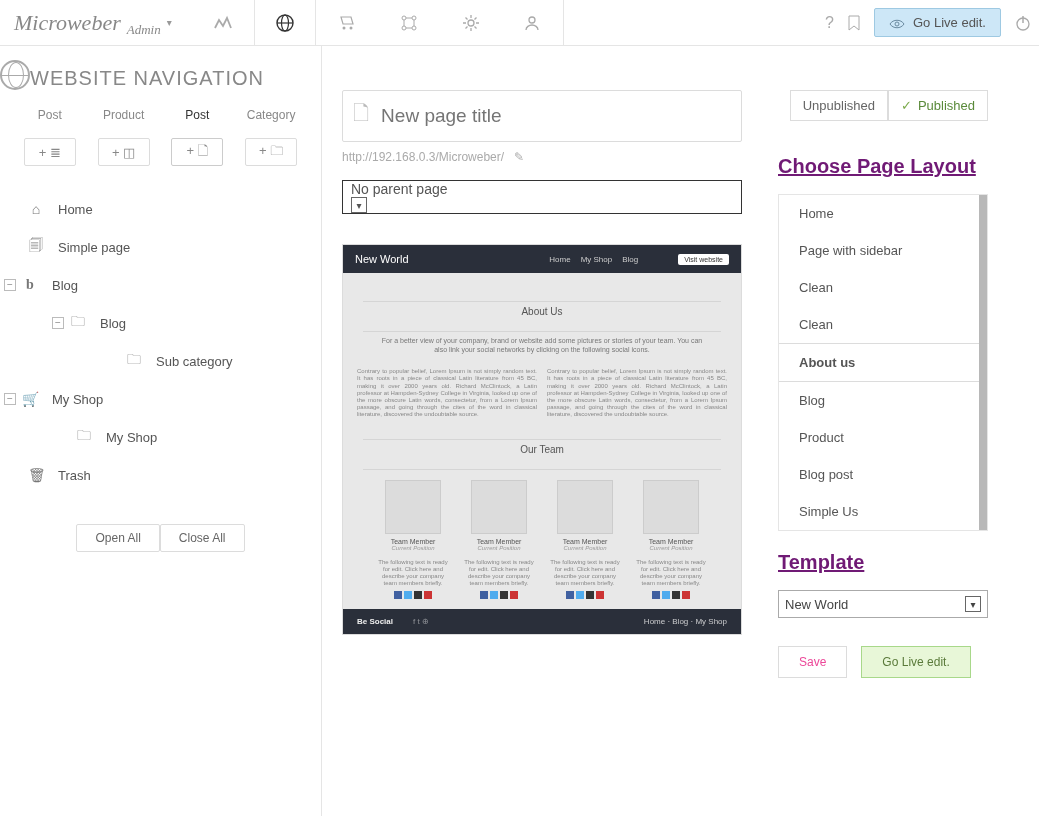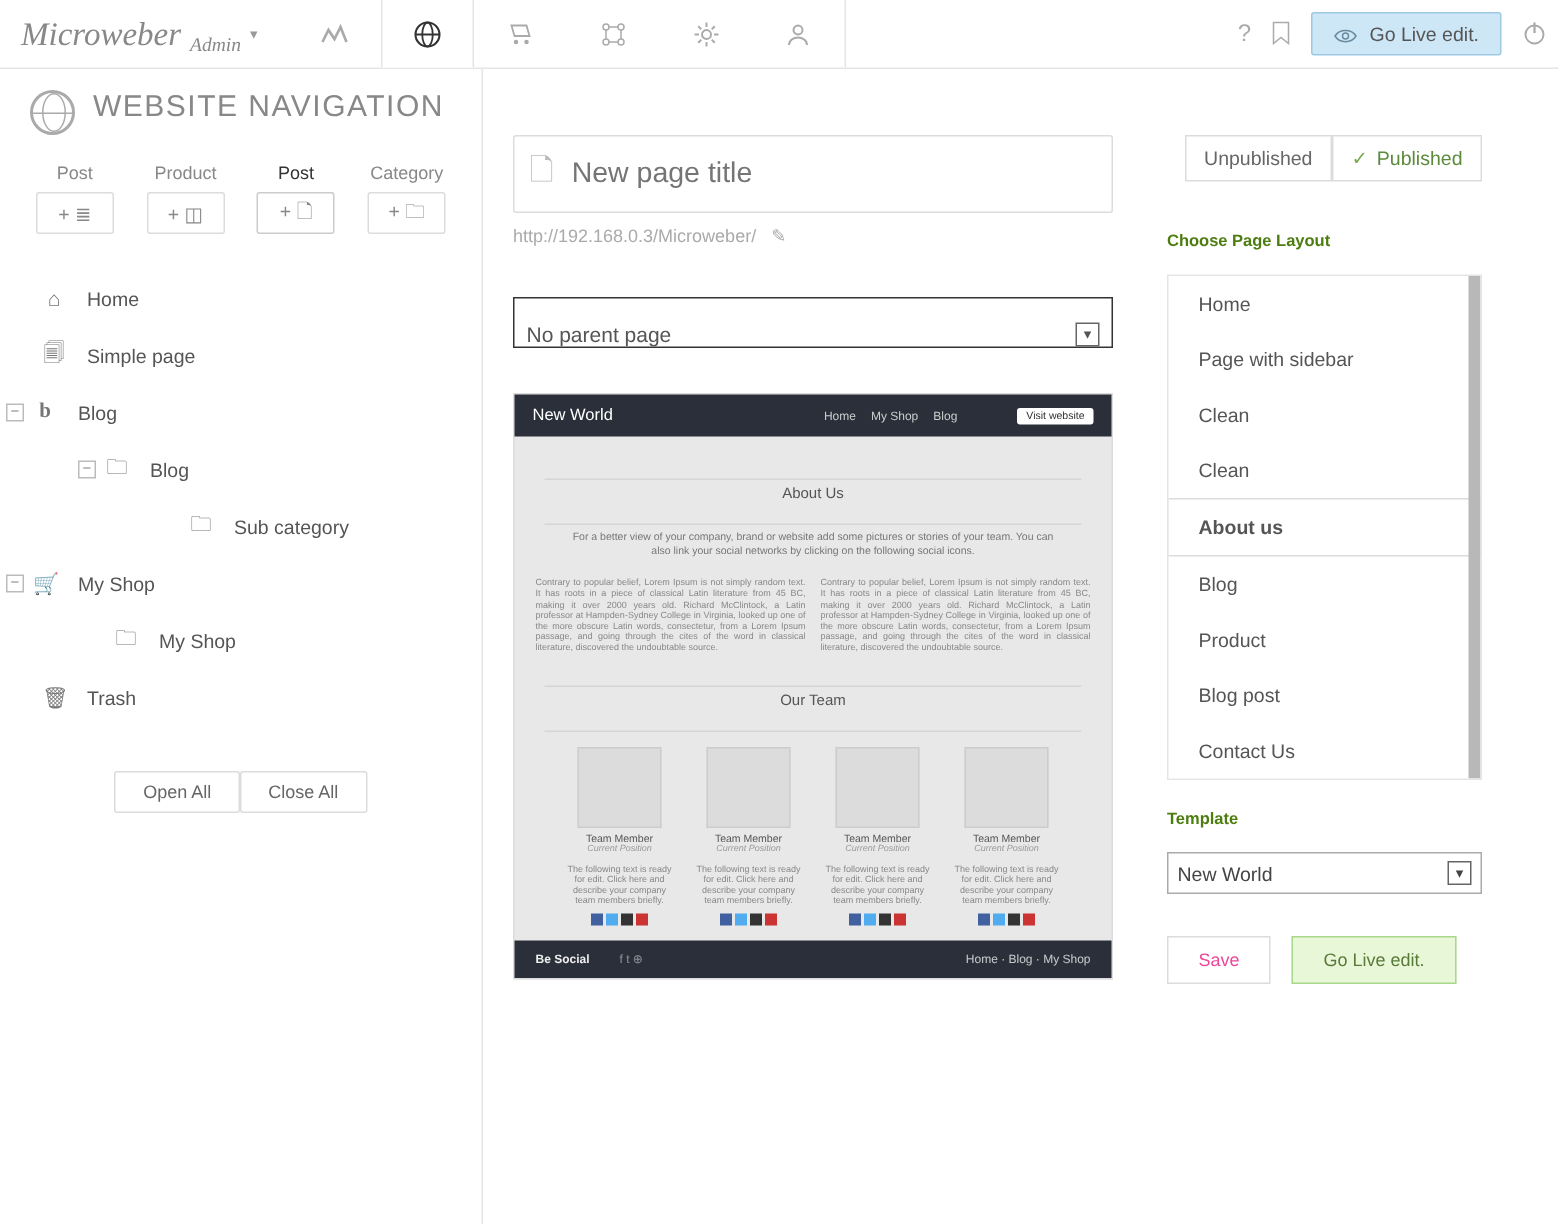--- a/index.html
+++ b/index.html
@@ -10,46 +10,46 @@
 .brand-caret { color: #999; font-size: 10px; margin-left: 6px; align-self: center; }
 .topnav { display: flex; margin-left: 20px; height: 100%; }
 .topnav-item { width: 62px; display: flex; align-items: center; justify-content: center; color: #888; font-size: 18px; border-left: 0; }
 .topnav-item.active { border-left: 1px solid #e5e5e5; border-right: 1px solid #e5e5e5; background: #fff; color: #333; }
 .topnav-item.sep { border-right: 1px solid #e5e5e5; }
 .topbar-right { margin-left: auto; display: flex; align-items: center; gap: 14px; }
 .topbar-right .icn { color: #aaa; font-size: 16px; }
 .golive-top { background: #cde7f7; border: 1px solid #9ec9e2; border-radius: 2px; padding: 6px 14px; color: #555; display: flex; align-items: center; gap: 8px; }
 .main { display: flex; }
 .sidebar { width: 322px; border-right: 1px solid #e5e5e5; padding: 14px 0 0 0; min-height: 770px; }
-.side-head { display: flex; align-items: flex-start; gap: 12px; padding-left: 20px; }
+.side-head { display: flex; align-items: flex-end; padding-left: 0; }
 .globe-lg { width: 30px; height: 30px; border: 2px solid #aaa; border-radius: 50%; position: relative; display: inline-block; }
 .globe-lg::before { content: ''; position: absolute; top: 50%; left: 0; right: 0; border-top: 1px solid #aaa; }
 .globe-lg::after { content: ''; position: absolute; left: 50%; top: 0; bottom: 0; width: 14px; margin-left: -7px; border: 1px solid #aaa; border-radius: 50%; }
 .side-title { font-size: 20px; letter-spacing: 1px; color: #888; font-weight: 400; }
 .tab-row { display: flex; gap: 6px; margin-top: 18px; justify-content: space-around; padding: 0 16px; }
-.tab-col { display: flex; flex-direction: column; align-items: center; gap: 6px; }
+.tab-col { display: flex; flex-direction: column; align-items: center; gap: 16px; }
 .tab-label { font-size: 12px; color: #888; }
 .tab-btn { width: 52px; height: 28px; border: 1px solid #dcdcdc; background: #fff; border-radius: 2px; display: flex; align-items: center; justify-content: center; gap: 4px; color: #888; font-size: 13px; }
 .tab-btn.active { background: #fff; border-color: #ccc; }
 .tree { margin-top: 24px; padding-left: 28px; }
 .tree-item { display: flex; align-items: center; gap: 14px; height: 38px; color: #555; }
 .tree-indent1 { padding-left: 48px; }
 .tree-indent2 { padding-left: 98px; }
 .tree-icon { width: 16px; text-align: center; color: #777; font-size: 14px; }
 .toggle { width: 12px; height: 12px; border: 1px solid #bbb; display: inline-flex; align-items: center; justify-content: center; font-size: 10px; margin-right: -8px; margin-left: -24px; color: #888; line-height: 1; }
 .btn-row { display: flex; justify-content: center; margin-top: 30px; }
 .btn { border: 1px solid #dcdcdc; background: #fff; padding: 6px 18px; font-size: 12px; color: #666; border-radius: 2px; }
 .content { flex: 1; padding: 44px 30px 30px 20px; display: flex; gap: 36px; }
 .col-left { flex: 1; max-width: 400px; }
 .col-right { width: 210px; }
 .title-row { display: flex; align-items: center; gap: 12px; border: 1px solid #dcdcdc; height: 52px; padding: 0 10px; border-radius: 2px; }
 .file-icn { color: #bbb; font-size: 20px; }
 .title-input { border: none; outline: none; font-size: 19px; color: #aaa; width: 100%; }
 .url-row { color: #aaa; font-size: 12px; margin-top: 8px; display: flex; align-items: center; gap: 10px; }
-.select-box { width: 100%; height: 34px; border: 1px solid #333; margin-top: 34px; display: flex; align-items: flex-end; justify-content: space-between; padding: 0 8px; font-size: 14px; color: #555; }
+.select-box { width: 100%; height: 34px; border: 1px solid #333; margin-top: 16px; display: flex; align-items: flex-start; justify-content: space-between; padding: 0 8px; font-size: 14px; color: #555; flex-direction: column; }
 .select-caret { border: 1px solid #666; width: 16px; height: 16px; display: flex; align-items: center; justify-content: center; font-size: 10px; }
 .preview { border: 1px solid #dcdcdc; margin-top: 30px; background: #e8e8e8; padding: 0; }
 .pv-top { background: #2a2f3a; color: #fff; display: flex; align-items: center; padding: 8px 12px; font-size: 9px; }
 .pv-brand { font-size: 11px; }
 .pv-nav { margin-left: auto; display: flex; gap: 10px; font-size: 8px; color: #ccc; margin-right: 40px; }
 .pv-btn { background: #fff; color: #333; font-size: 7px; padding: 2px 6px; border-radius: 2px; }
 .pv-body { padding: 24px 14px 10px; }
 .pv-h { text-align: center; font-size: 10px; color: #555; margin-bottom: 14px; }
 .pv-hr { border-top: 1px solid #d5d5d5; margin: 4px 6px; }
 .pv-p { text-align: center; font-size: 7px; color: #777; margin: 4px 20px 14px; line-height: 1.3; }
@@ -63,21 +63,21 @@
 .pv-text { font-size: 6px; color: #888; text-align: center; margin-top: 8px; line-height: 1.2; width: 72px; }
 .pv-social { display: flex; gap: 2px; margin-top: 4px; }
 .pv-social span { width: 8px; height: 8px; background: #4060a0; display: inline-block; }
 .pv-social span:nth-child(2){ background: #50acee; }
 .pv-social span:nth-child(3){ background: #333; }
 .pv-social span:nth-child(4){ background: #c33; }
 .pv-foot { background: #2a2f3a; color: #eee; padding: 8px 14px; display: flex; align-items: center; font-size: 8px; gap: 12px; }
 .pub-row { display: flex; justify-content: flex-end; gap: 0; margin-bottom: 34px; }
 .pub-btn { border: 1px solid #dcdcdc; padding: 7px 12px; font-size: 13px; color: #666; background: #fff; }
 .pub-btn.pub { color: #5a8a3a; display: flex; align-items: center; gap: 6px; }
-.sect-label { font-weight: bold; color: #4d7c0f; font-size: 11px; margin-bottom: 16px; }
+.sect-label { font-weight: bold; color: #701a75; font-size: 20px; margin-bottom: 16px; text-decoration: underline; }
 .layout-list { border: 1px solid #e5e5e5; max-height: 400px; overflow: hidden; position: relative; }
 .layout-item { padding: 11px 20px; font-size: 13px; color: #555; }
 .layout-item.sel { font-weight: bold; border: 1px solid #dcdcdc; margin: 0 -1px; }
 .scroll-track { position: absolute; right: 0; top: 0; bottom: 0; width: 8px; background: #b8b8b8; }
 .tpl-sel { border: 1px solid #aaa; height: 28px; display: flex; align-items: center; justify-content: space-between; padding: 0 6px; font-size: 13px; margin-top: 6px; }
 .btn-row2 { display: flex; gap: 14px; margin-top: 28px; }
 .bbtn { border: 1px solid #dcdcdc; background: #fff; padding: 8px 20px; font-size: 12px; color: #ec4899; }
 .bbtn.live { background: #e8f7d8; border-color: #a8d88a; color: #5a7a3a; }
 svg { display: inline-block; vertical-align: middle; }
 </style>
@@ -327,21 +327,21 @@
       <div class="sect-label">Choose Page Layout</div>
       <div class="layout-list">
         <div class="layout-item">Home</div>
         <div class="layout-item">Page with sidebar</div>
         <div class="layout-item">Clean</div>
         <div class="layout-item">Clean</div>
         <div class="layout-item sel">About us</div>
         <div class="layout-item">Blog</div>
         <div class="layout-item">Product</div>
         <div class="layout-item">Blog post</div>
-        <div class="layout-item">Contact Us</div>
+        <div class="layout-item">Simple Us</div>
         <div class="scroll-track"></div>
       </div>
 
       <div class="sect-label" style="margin-top:20px">Template</div>
       <div class="tpl-sel">
         <span>New World</span>
         <span class="select-caret">▾</span>
       </div>
 
       <div class="btn-row2">

